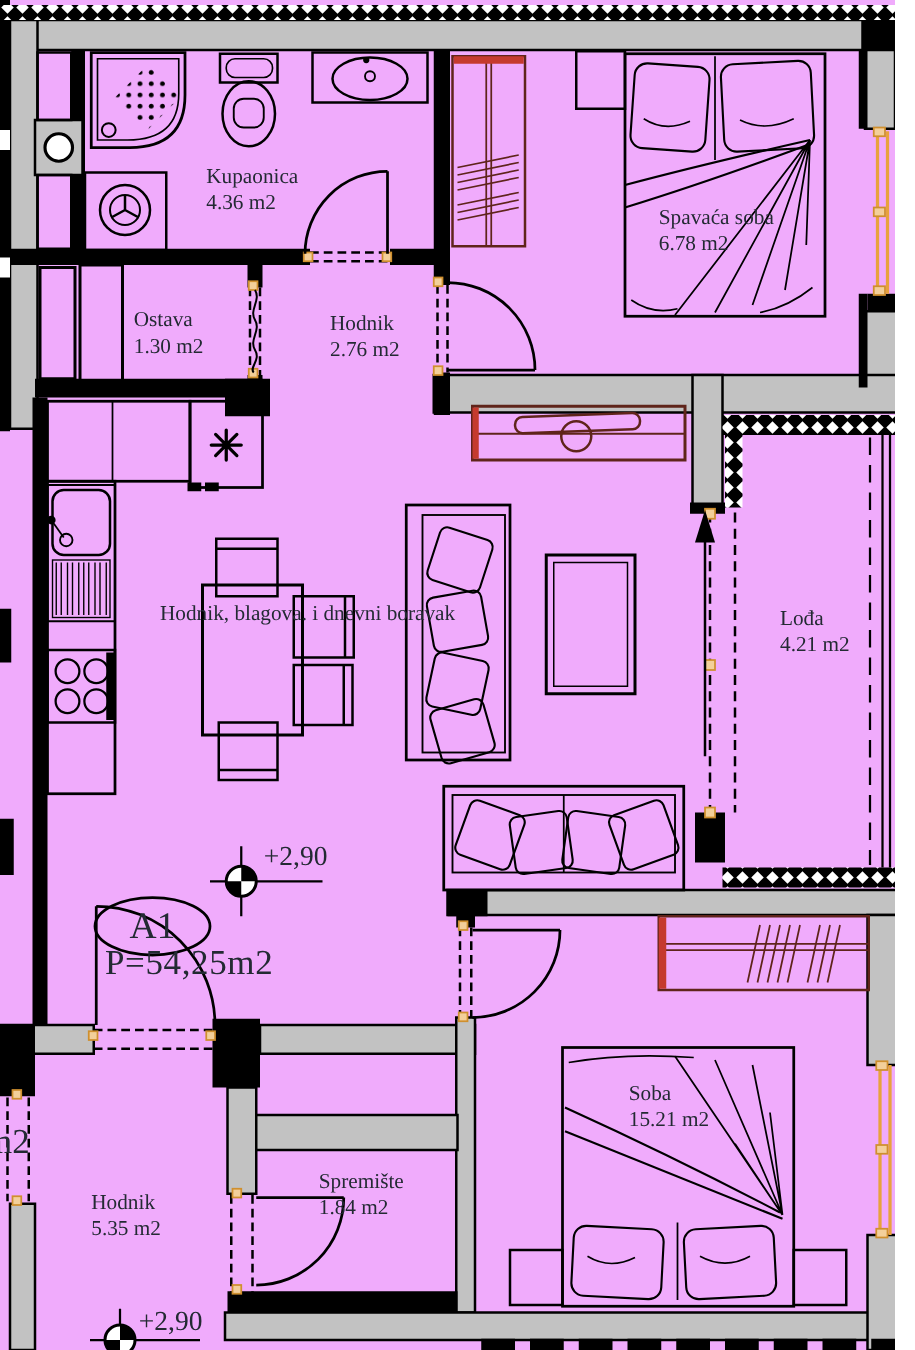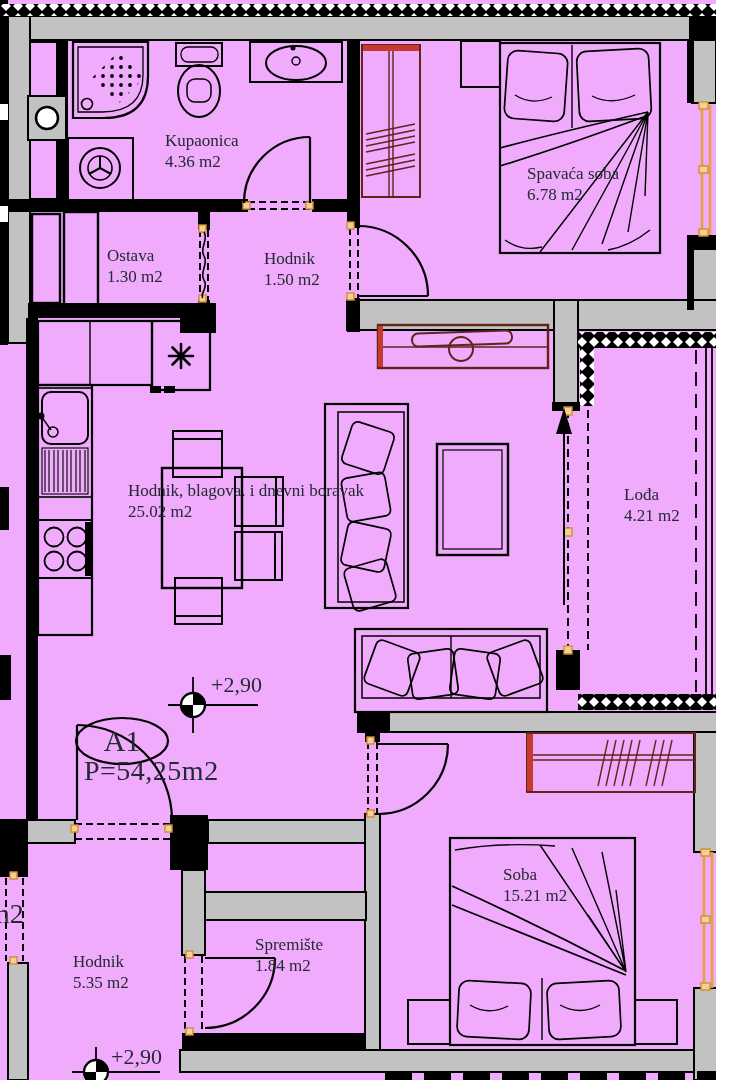--- a/index.html
+++ b/index.html
@@ -385,25 +385,24 @@
 <div class="lbl" style="left:527px;top:163px">
   <div class="nm">Spavaća soba</div>
   <div class="ar">6.78 m2</div>
 </div>
 <div class="lbl" style="left:107px;top:245px">
   <div class="nm">Ostava</div>
   <div class="ar">1.30 m2</div>
 </div>
 <div class="lbl" style="left:264px;top:248px">
   <div class="nm">Hodnik</div>
-  <div class="ar">1.50 m2</div>
+  <div class="ar">2.76 m2</div>
 </div>
 <div class="lbl" style="left:128px;top:480px">
   <div class="nm">Hodnik, blagova. i dnevni boravak</div>
-  <div class="ar">25.02 m2</div>
 </div>
 <div class="lbl" style="left:624px;top:484px">
   <div class="nm">Lođa</div>
   <div class="ar">4.21 m2</div>
 </div>
 <div class="lbl" style="left:503px;top:864px">
   <div class="nm">Soba</div>
   <div class="ar">15.21 m2</div>
 </div>
 <div class="lbl" style="left:255px;top:934px">

